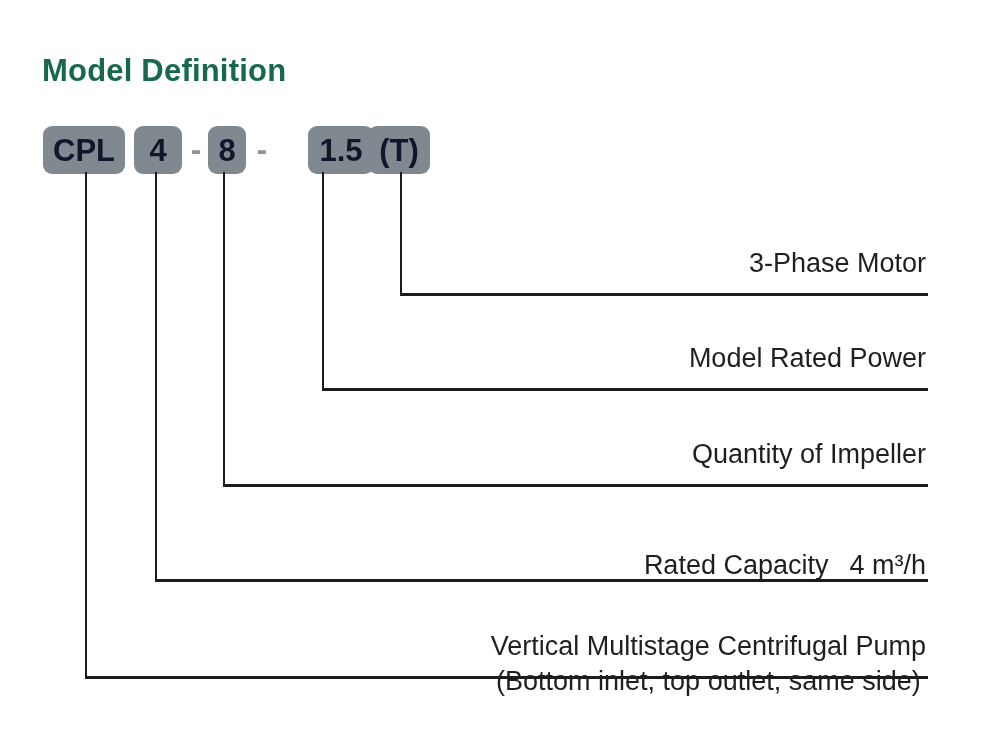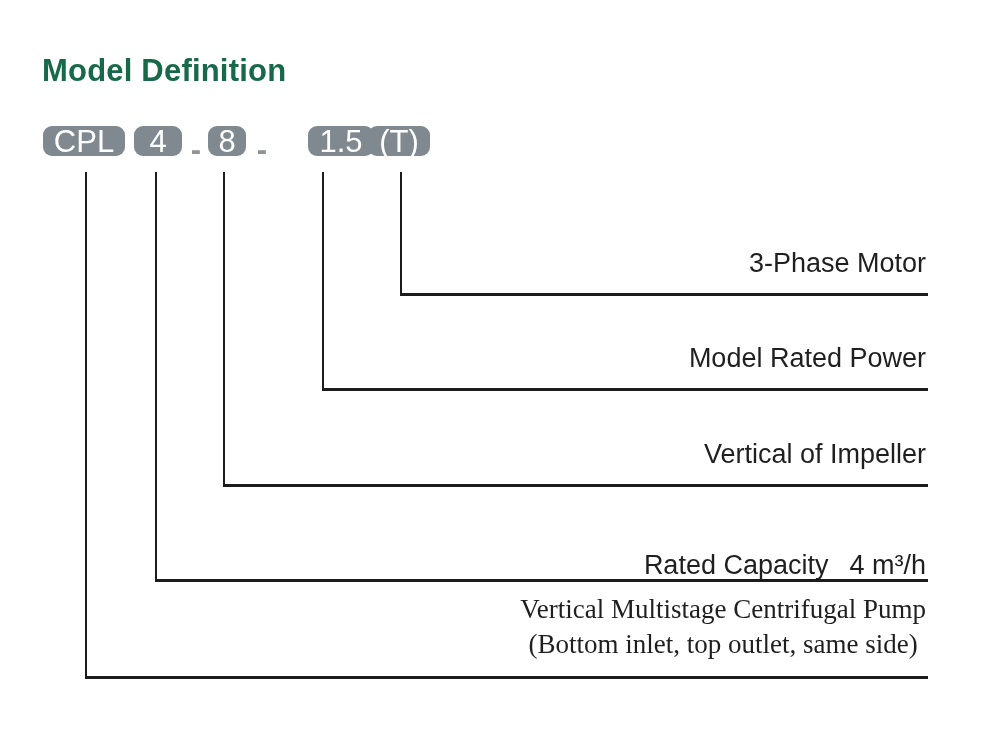--- a/index.html
+++ b/index.html
@@ -20,26 +20,26 @@
     left: 42px;
     top: 53px;
     font-size: 31px;
     font-weight: bold;
     color: #17694a;
     letter-spacing: 0.2px;
   }
   .code-box {
     position: absolute;
     top: 126px;
-    height: 30px;
+    height: 48px;
     background: #7f898f;
     border-radius: 9px;
-    color: #ffffff;
+    color: #0f172a;
     font-size: 31px;
-    font-weight: normal;
+    font-weight: bold;
     display: flex;
     align-items: center;
     justify-content: center;
     line-height: 1;
   }
   .code-dash {
     position: absolute;
     top: 126px;
     height: 46px;
     color: #8b9499;
@@ -97,29 +97,29 @@
 
   <div>
     <div class="vline" style="left:322px; top:172px; height:216px;"></div>
     <div class="hline" style="left:322px; top:388px; width:606px;"></div>
     <div class="callout-label" style="top:341px;">Model Rated Power</div>
   </div>
 
   <div>
     <div class="vline" style="left:223px; top:172px; height:312px;"></div>
     <div class="hline" style="left:223px; top:484px; width:705px;"></div>
-    <div class="callout-label" style="top:437px;">Vertical of Impeller</div>
+    <div class="callout-label" style="top:437px;">Quantity of Impeller</div>
   </div>
 
   <div>
     <div class="vline" style="left:155px; top:172px; height:407px;"></div>
     <div class="hline" style="left:155px; top:579px; width:773px;"></div>
     <div class="callout-label" style="top:548px;">Rated Capacity  4 m³/h</div>
   </div>
 
   <div>
     <div class="vline" style="left:85px; top:172px; height:504px;"></div>
     <div class="hline" style="left:85px; top:676px; width:843px;"></div>
-    <div class="callout-label two-line" style="top:592px;font-family:Liberation Serif, serif;">Vertical Multistage Centrifugal Pump
+    <div class="callout-label two-line" style="top:629px;">Vertical Multistage Centrifugal Pump
 (Bottom inlet, top outlet, same side)</div>
   </div>
 
 </div>
 
 </body></html>

